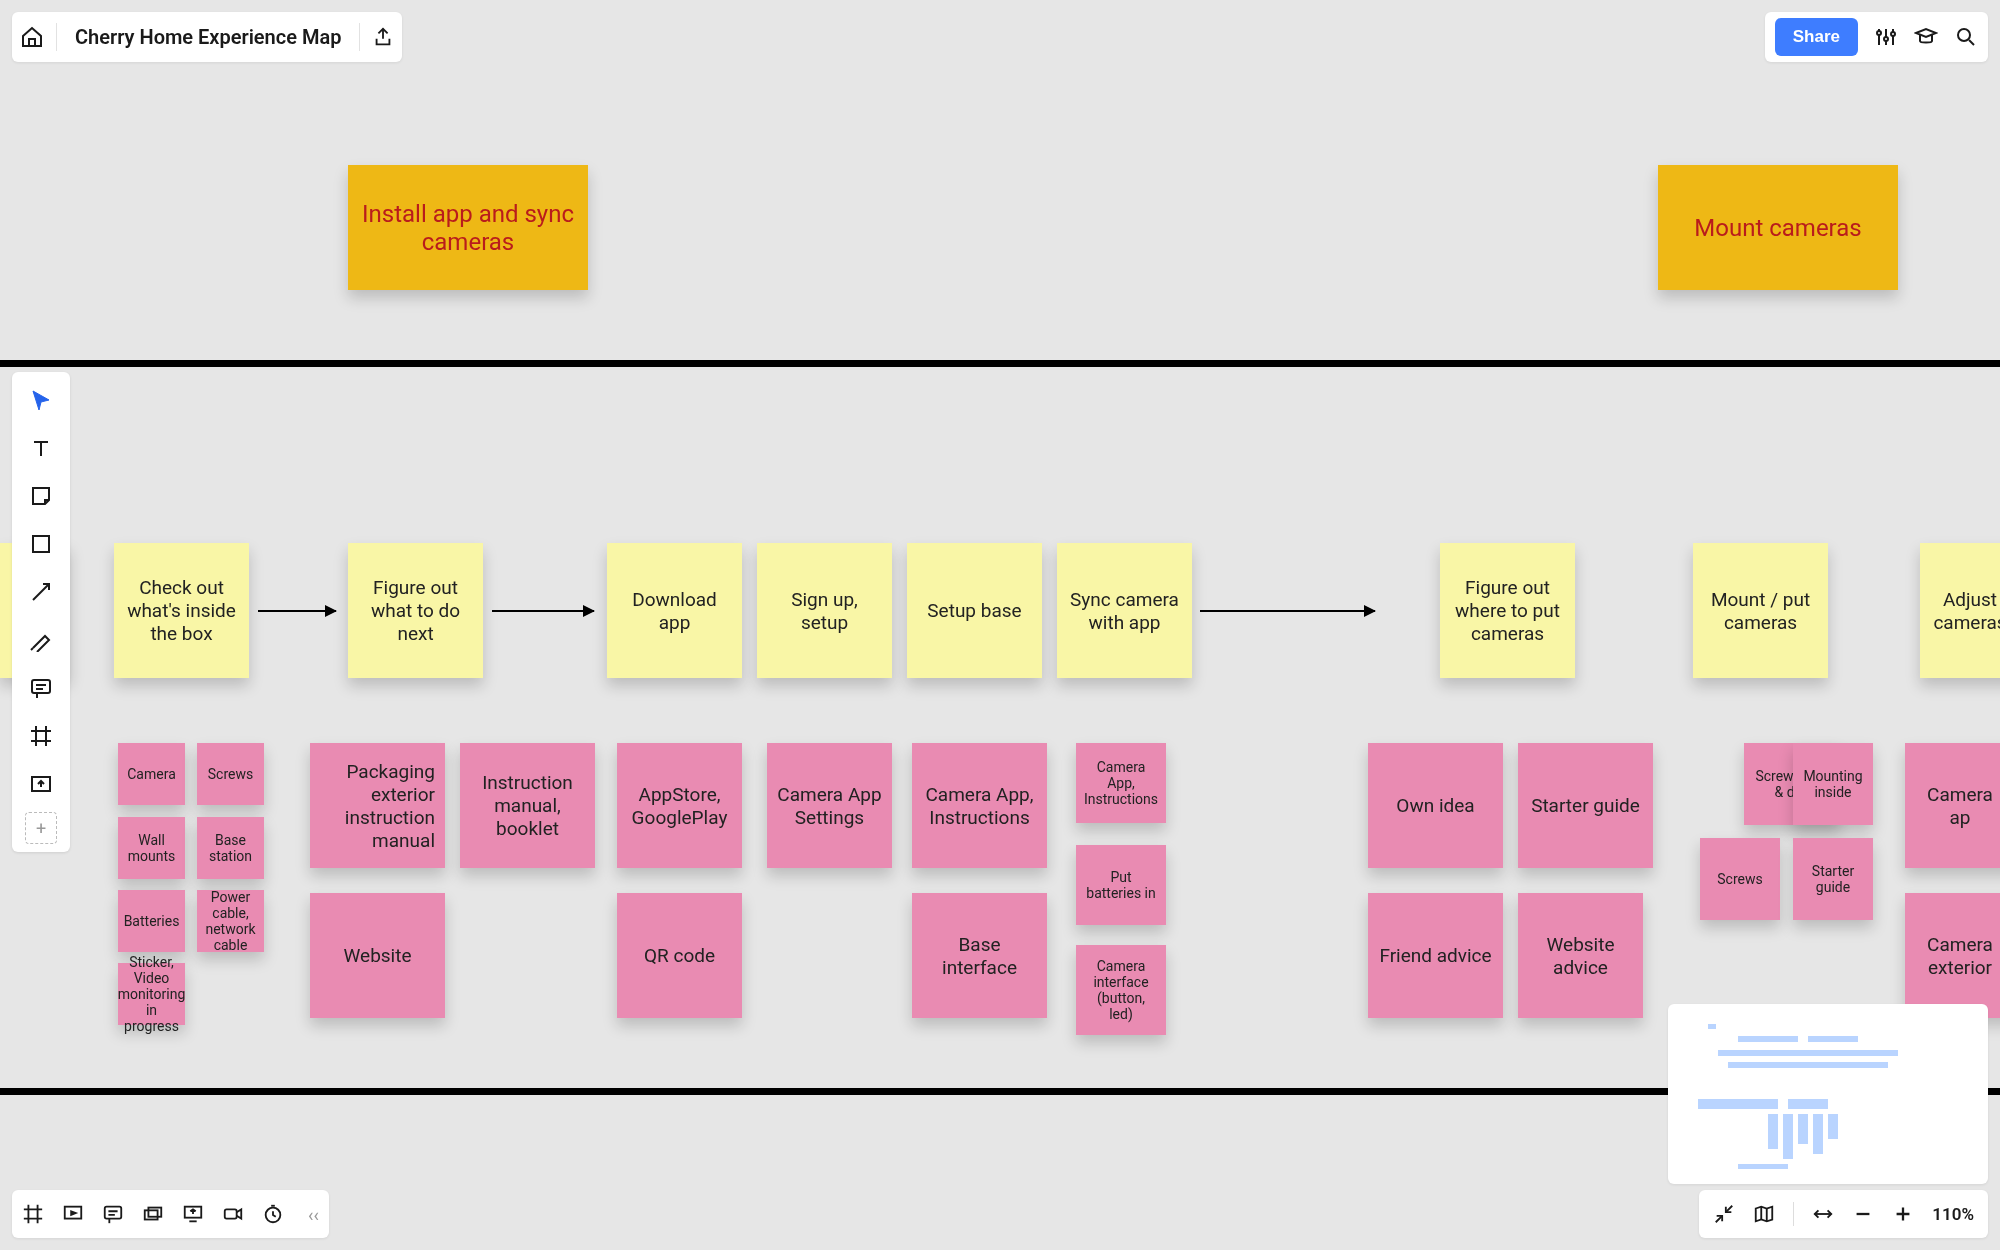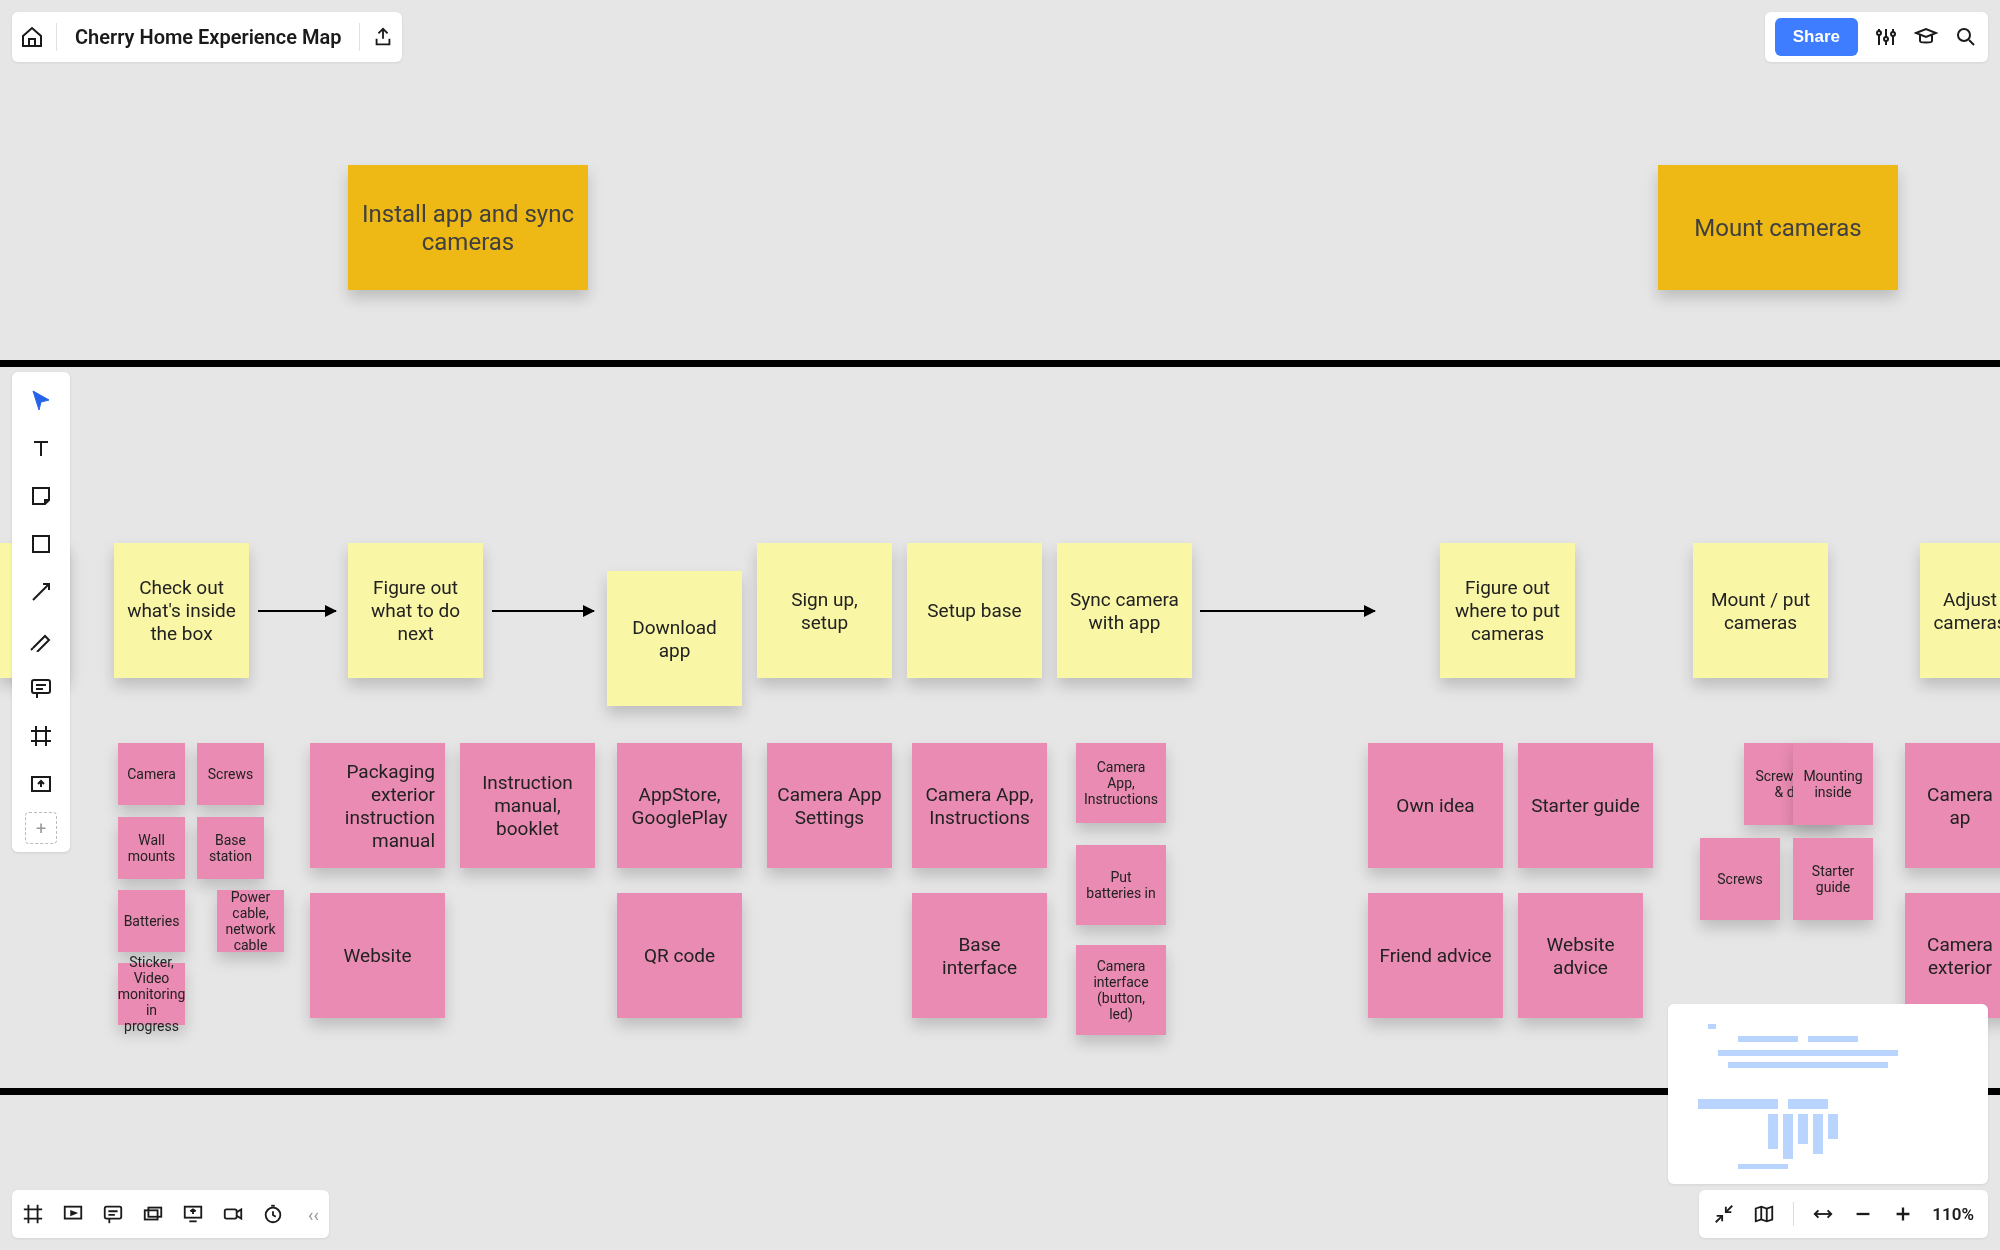--- a/index.html
+++ b/index.html
@@ -135,21 +135,21 @@
   .canvas { position:absolute; top:0; left:0; width:2000px; height:1250px; }
   .black-bar { position:absolute; left:0; width:2000px; height:7px; background:#000; }
 
   .note {
     position:absolute;
     display:flex; align-items:center; justify-content:center;
     text-align:center;
     padding: 10px;
     box-shadow: 0 8px 14px rgba(0,0,0,0.18);
   }
-  .note.gold { background:#eeb815; color:#404040; font-size:24px; }
+  .note.gold { background:#eeb815; color:#b91c1c; font-size:24px; }
   .note.yellow { background:#f9f6a6; color:#222; font-size:19px; }
   .note.pink { background:#e98bb2; color:#222; font-size:19px; }
   .note.pink.sm { font-size:14px; }
 
   .arrow {
     position:absolute;
     height:2px; background:#000;
   }
   .arrow::after {
     content:'';
@@ -168,38 +168,38 @@
 
   <div class="black-bar" style="top:360px;"></div>
   <div class="black-bar" style="top:1088px;"></div>
 
   <div class="note gold" style="left:348px; top:165px; width:240px; height:125px;">Install app and sync cameras</div>
   <div class="note gold" style="left:1658px; top:165px; width:240px; height:125px;">Mount cameras</div>
 
   <div class="note yellow" style="left:0px; top:543px; width:70px; height:135px;"></div>
   <div class="note yellow" style="left:114px; top:543px; width:135px; height:135px;">Check out what's inside the box</div>
   <div class="note yellow" style="left:348px; top:543px; width:135px; height:135px;">Figure out what to do next</div>
-  <div class="note yellow" style="left:607px; top:571px; width:135px; height:135px;">Download app</div>
+  <div class="note yellow" style="left:607px; top:543px; width:135px; height:135px;">Download app</div>
   <div class="note yellow" style="left:757px; top:543px; width:135px; height:135px;">Sign up, setup</div>
   <div class="note yellow" style="left:907px; top:543px; width:135px; height:135px;">Setup base</div>
   <div class="note yellow" style="left:1057px; top:543px; width:135px; height:135px;">Sync camera with app</div>
   <div class="note yellow" style="left:1440px; top:543px; width:135px; height:135px;">Figure out where to put cameras</div>
   <div class="note yellow" style="left:1693px; top:543px; width:135px; height:135px;">Mount / put cameras</div>
   <div class="note yellow" style="left:1920px; top:543px; width:100px; height:135px;">Adjust cameras</div>
 
   <div class="arrow" style="left:258px; top:610px; width:78px;"></div>
   <div class="arrow" style="left:492px; top:610px; width:102px;"></div>
   <div class="arrow" style="left:1200px; top:610px; width:175px;"></div>
 
   <div class="note pink sm" style="left:118px; top:743px; width:67px; height:62px;">Camera</div>
   <div class="note pink sm" style="left:197px; top:743px; width:67px; height:62px;">Screws</div>
   <div class="note pink sm" style="left:118px; top:817px; width:67px; height:62px;">Wall mounts</div>
   <div class="note pink sm" style="left:197px; top:817px; width:67px; height:62px;">Base station</div>
   <div class="note pink sm" style="left:118px; top:890px; width:67px; height:62px;">Batteries</div>
-  <div class="note pink sm" style="left:197px; top:890px; width:67px; height:62px;margin-left:20px;">Power cable, network cable</div>
+  <div class="note pink sm" style="left:197px; top:890px; width:67px; height:62px;">Power cable, network cable</div>
   <div class="note pink sm" style="left:118px; top:963px; width:67px; height:62px;">Sticker, Video monitoring in progress</div>
 
   <div class="note pink" style="left:310px; top:743px; width:135px; height:125px;text-align:right;">Packaging exterior instruction manual</div>
   <div class="note pink" style="left:460px; top:743px; width:135px; height:125px;">Instruction manual, booklet</div>
   <div class="note pink" style="left:310px; top:893px; width:135px; height:125px;">Website</div>
 
   <div class="note pink" style="left:617px; top:743px; width:125px; height:125px;">AppStore, GooglePlay</div>
   <div class="note pink" style="left:617px; top:893px; width:125px; height:125px;">QR code</div>
 
   <div class="note pink" style="left:767px; top:743px; width:125px; height:125px;">Camera App Settings</div>

